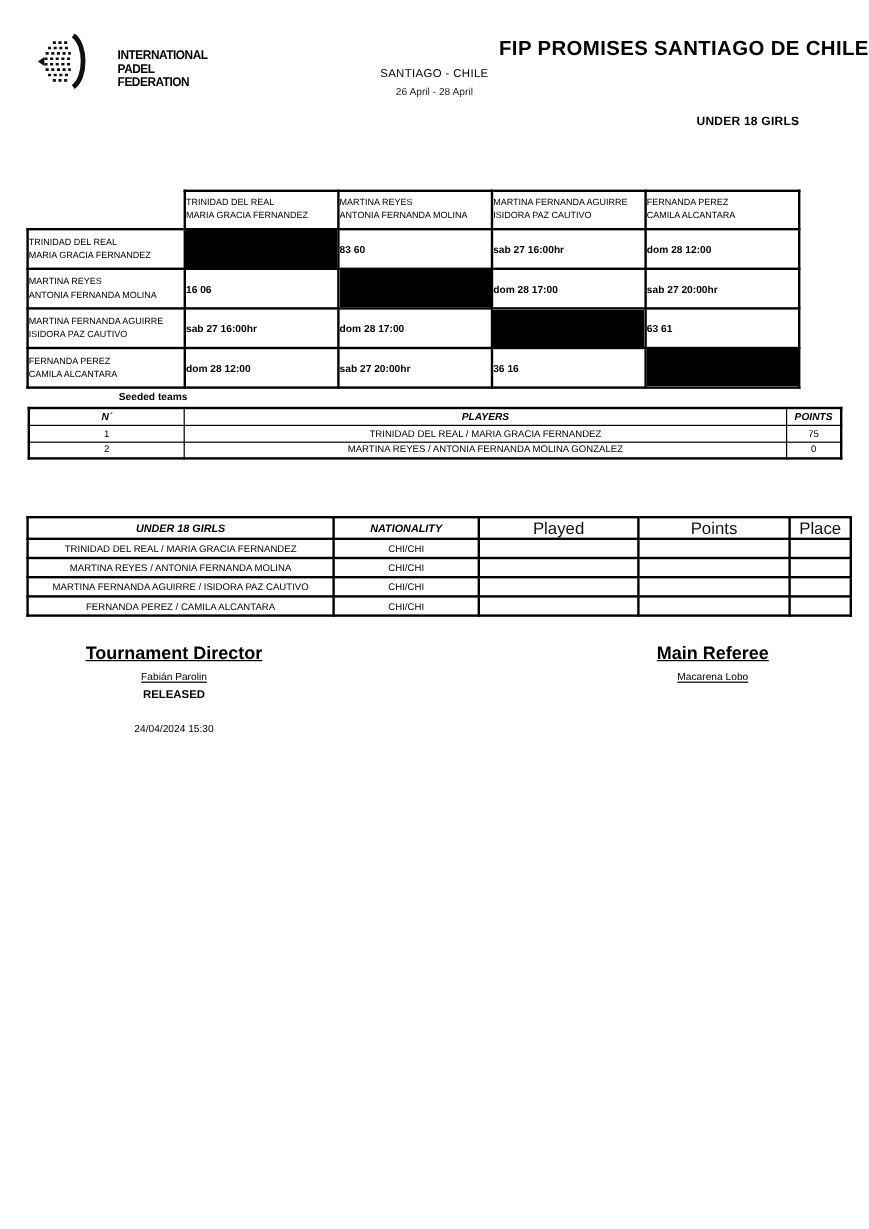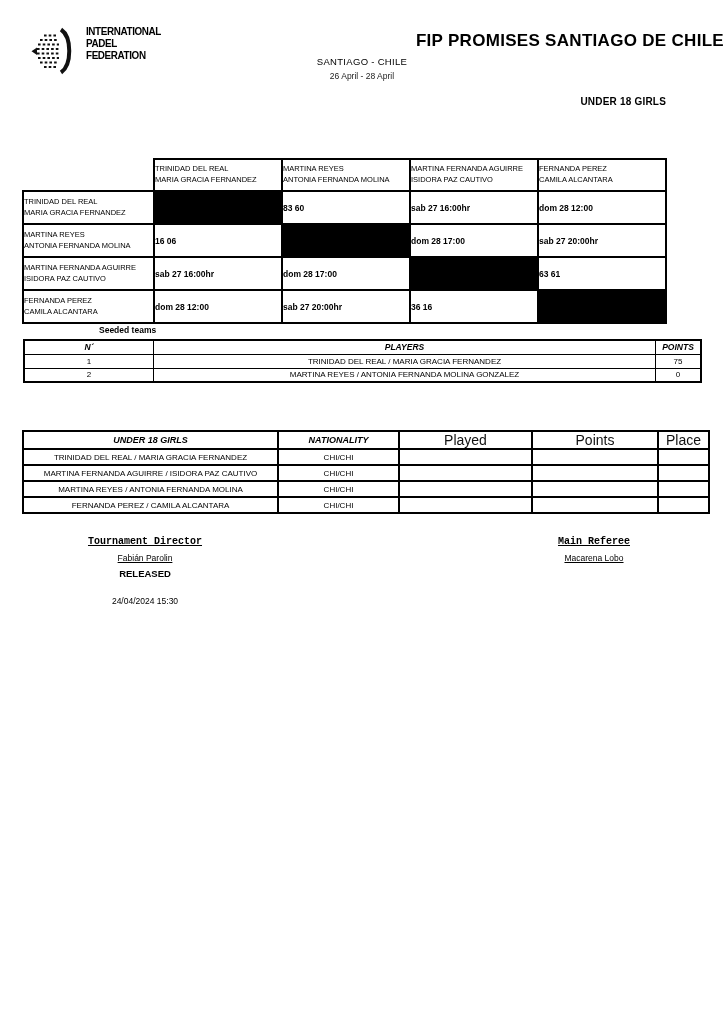--- a/index.html
+++ b/index.html
@@ -5,21 +5,21 @@
   html,body{margin:0;padding:0;background:#ffffff;}
   .page{
     position:relative;
     width:724px;height:1024px;
     background:#ffffff;
     font-family:"Liberation Sans","DejaVu Sans",sans-serif;
     color:#000;
     overflow:hidden;
   }
   
-  .logo{position:absolute;left:30px;top:26px;display:flex;align-items:flex-start;gap:6px;}
+  .logo{position:absolute;left:30px;top:26px;display:flex;align-items:flex-end;gap:18px;}
   .logo-text{font-weight:bold;font-size:10.5px;line-height:1.12;letter-spacing:-0.4px;transform:scaleX(.94);transform-origin:left center;}
   .title{position:absolute;left:0;right:0;top:31px;text-align:right;font-size:17px;font-weight:bold;letter-spacing:.3px;}
   .location{position:absolute;left:0;right:0;top:56px;text-align:center;font-size:9.5px;letter-spacing:.3px;}
   .dates{position:absolute;left:0;right:0;top:71px;text-align:center;font-size:8.5px;color:#222;}
   .category{position:absolute;right:58px;top:96px;font-size:10px;font-weight:bold;letter-spacing:.2px;}
   
   table{border-collapse:collapse;table-layout:fixed;}
   .matrix{position:absolute;left:22px;top:158px;}
   .matrix td{border:2px solid #000;text-align:left;vertical-align:middle;padding:0;overflow:hidden;}
   .matrix td.corner{border:none;background:#fff;}
@@ -45,21 +45,21 @@
   .standings .c-team{width:253px;}
   .standings .c-nat{width:119px;}
   .standings .c-played{width:131px;}
   .standings .c-points{width:124px;}
   .standings .c-place{width:49px;}
   .standings tr{height:16px;}
   .standings tr.hdr td.em{font-size:9px;font-weight:bold;font-style:italic;}
   .standings tr.hdr td.plain{font-size:14px;color:#111;margin-top:18px;}
   
   .sig{position:absolute;width:180px;text-align:center;}
-  .sig .h{font-size:10px;font-weight:bold;text-decoration:underline;font-family:Liberation Mono, monospace;}
+  .sig .h{font-size:15px;font-weight:bold;text-decoration:underline;}
   .sig .n{font-size:8.5px;margin-top:6px;text-decoration:underline;}
   .sig .r{font-size:9.5px;font-weight:bold;margin-top:5px;}
   .sig .d{font-size:8.5px;margin-top:17px;}
   .sig.director{left:55px;top:536px;}
   .sig.referee{left:504px;top:536px;}
 </style>
 </head>
 <body>
 
 <div class="page">
@@ -185,28 +185,28 @@
       <td class="c-place plain">Place</td>
     </tr>
     <tr>
       <td>TRINIDAD DEL REAL / MARIA GRACIA FERNANDEZ</td>
       <td>CHI/CHI</td>
       <td></td>
       <td></td>
       <td></td>
     </tr>
     <tr>
+      <td>MARTINA REYES / ANTONIA FERNANDA MOLINA</td>
+      <td>CHI/CHI</td>
+      <td></td>
+      <td></td>
+      <td></td>
+    </tr>
+    <tr>
       <td>MARTINA FERNANDA AGUIRRE / ISIDORA PAZ CAUTIVO</td>
-      <td>CHI/CHI</td>
-      <td></td>
-      <td></td>
-      <td></td>
-    </tr>
-    <tr>
-      <td>MARTINA REYES / ANTONIA FERNANDA MOLINA</td>
       <td>CHI/CHI</td>
       <td></td>
       <td></td>
       <td></td>
     </tr>
     <tr>
       <td>FERNANDA PEREZ / CAMILA ALCANTARA</td>
       <td>CHI/CHI</td>
       <td></td>
       <td></td>

